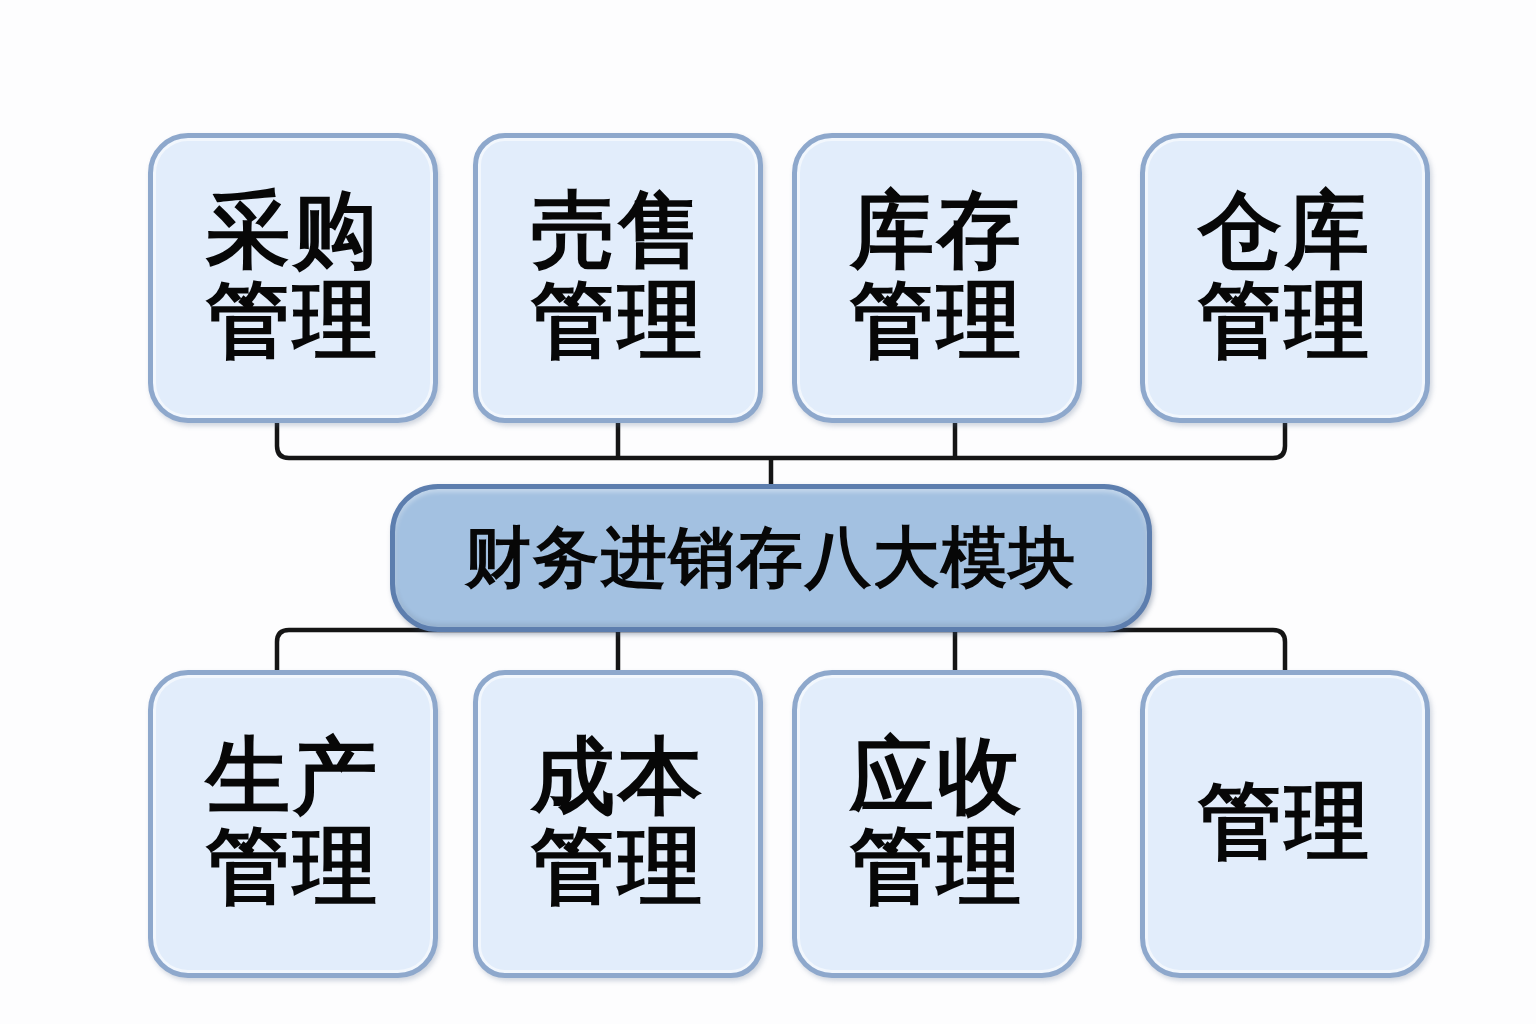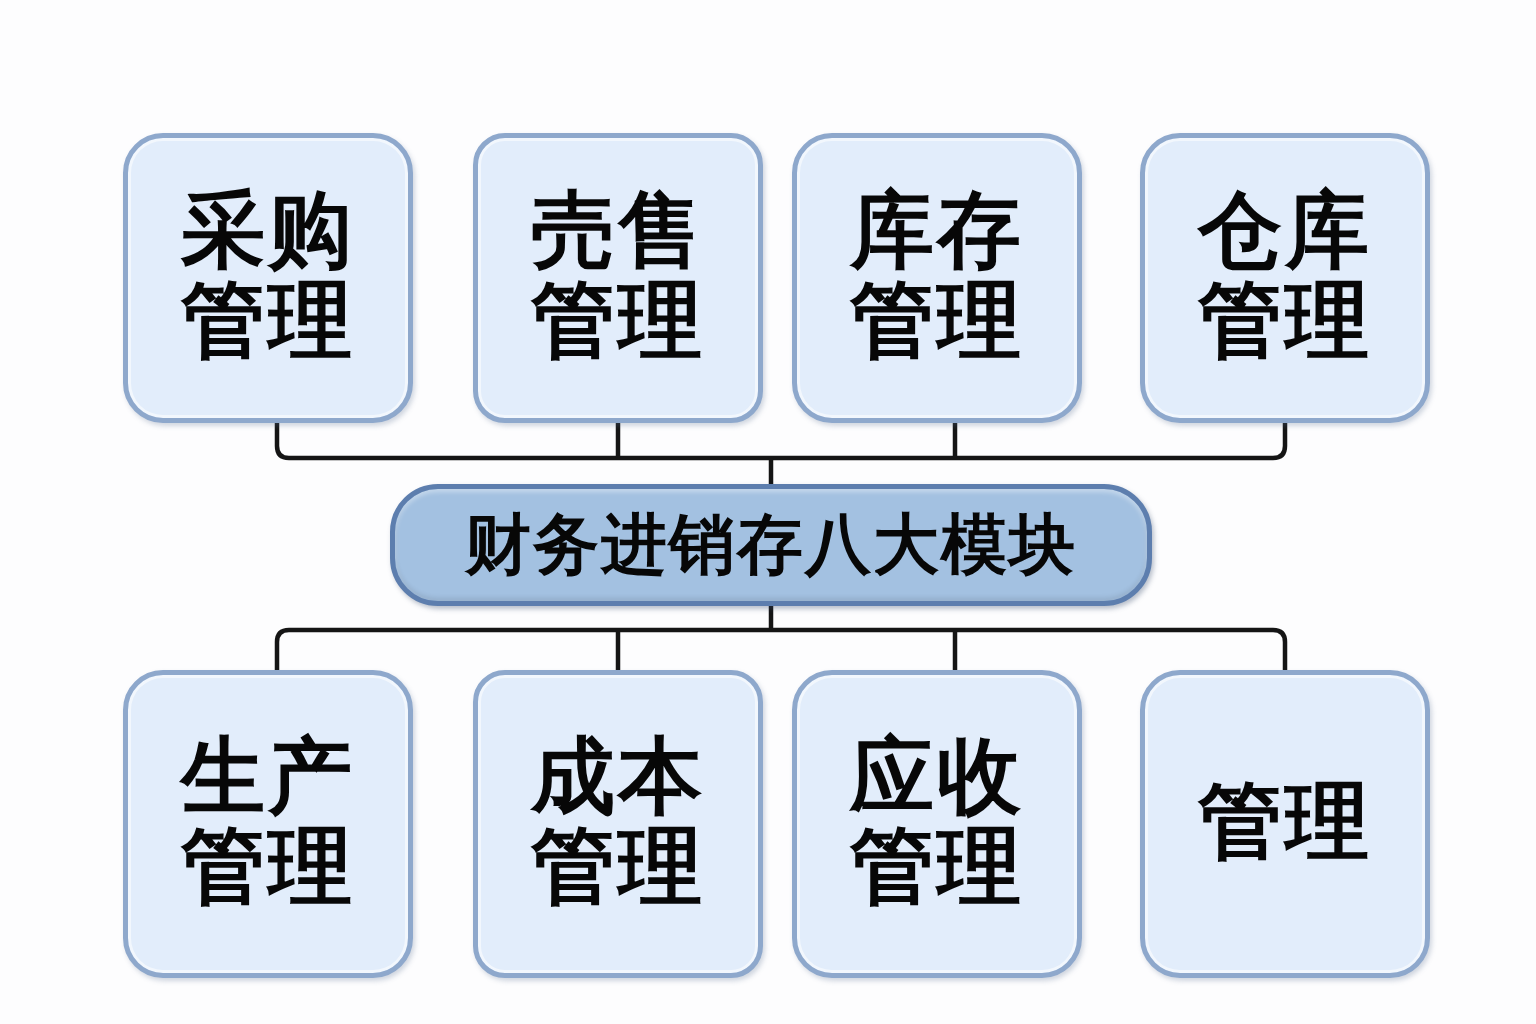--- a/index.html
+++ b/index.html
@@ -44,40 +44,40 @@
     display: flex;
     align-items: center;
     justify-content: center;
     z-index: 2;
     box-shadow:
       2px 3px 5px rgba(90, 110, 145, 0.28),
       inset 0 0 0 3px rgba(255, 255, 255, 0.55);
   }
   .module-box.row-top    { top: 133px; height: 290px; }
   .module-box.row-bottom { top: 670px; height: 308px; }
-  .pos-col-1 { left: 123px; }
+  .pos-col-1 { left: 148px; }
   .pos-col-2 { left: 473px; border-radius: 32px; }
   .pos-col-3 { left: 792px; }
   .pos-col-4 { left: 1140px; }
   .module-label {
     font-size: 84px;
     font-weight: 900;
     line-height: 1.07;
     letter-spacing: 3px;
     text-align: center;
     color: var(--text-color);
     transform: translateY(-2px);
   }
   .module-label span { display: block; }
   .banner {
     position: absolute;
     left: 390px;
     top: 484px;
     width: 762px;
-    height: 122px;
+    height: 148px;
     background: var(--center-banner-fill);
     border: 5px solid var(--center-banner-border);
     border-radius: 48px;
     display: flex;
     align-items: center;
     justify-content: center;
     z-index: 2;
     box-shadow:
       2px 3px 5px rgba(55, 75, 105, 0.35),
       inset 0 3px 5px rgba(255, 255, 255, 0.40),

